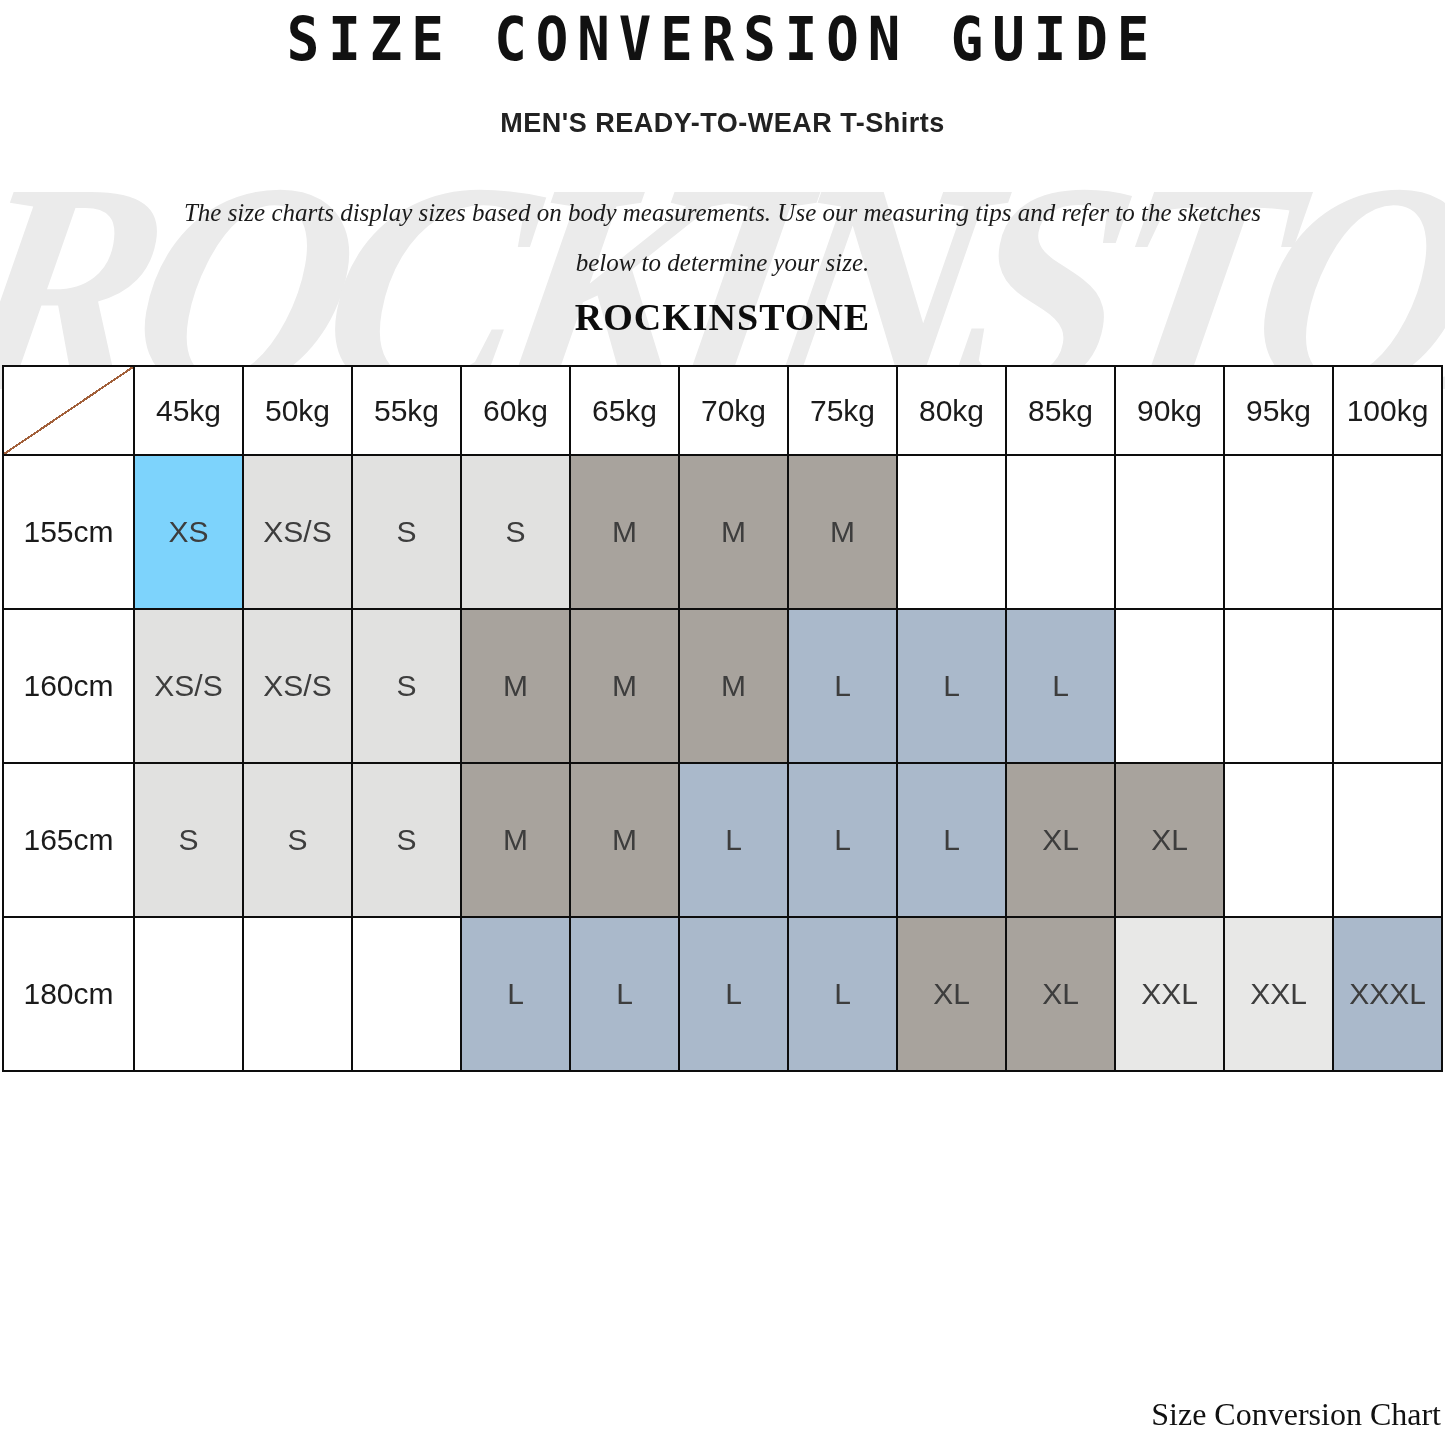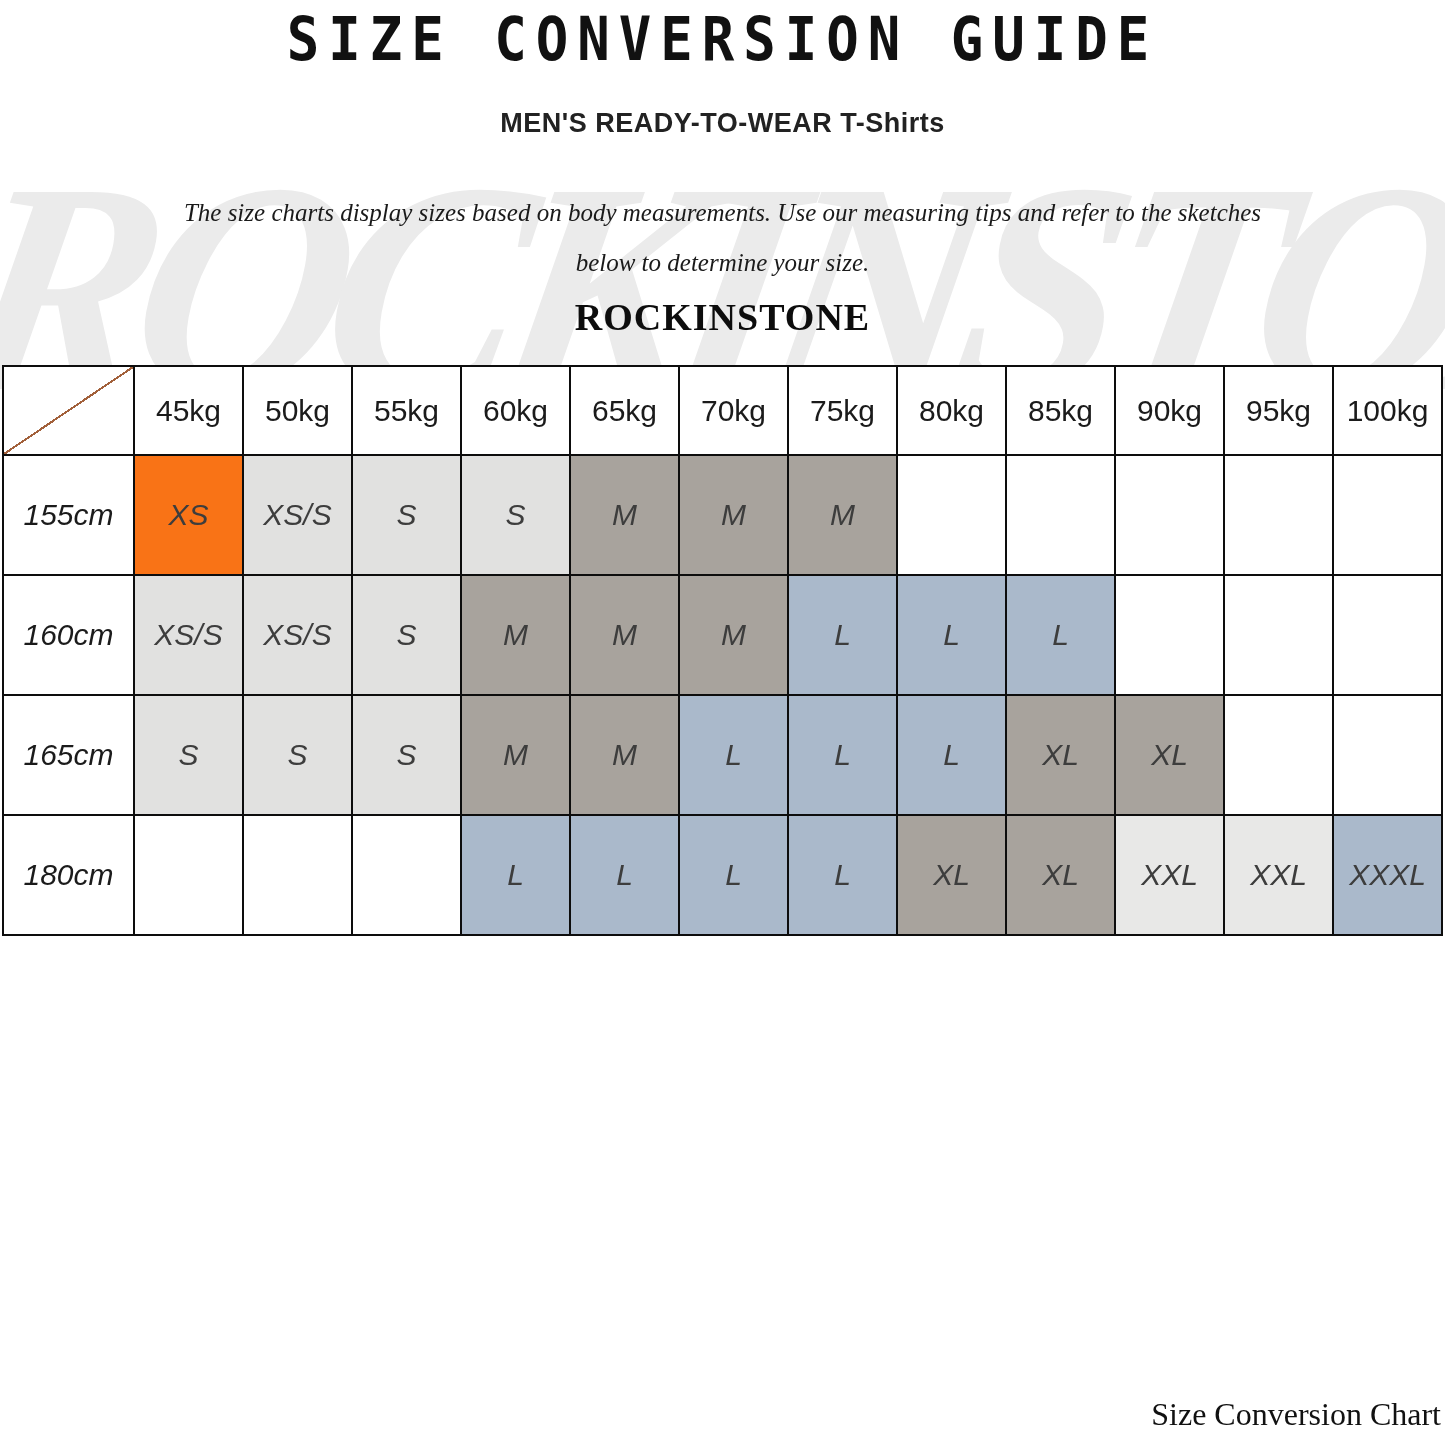--- a/index.html
+++ b/index.html
@@ -90,21 +90,21 @@
   }
   table.sizes th, table.sizes td {
     border: 2px solid #0d0d0d;
     text-align: center;
     vertical-align: middle;
     padding: 0;
     font-size: 30px;
     overflow: hidden;
   }
   table.sizes thead tr { height: 89px; }
-  table.sizes tbody tr { height: 120px; font-style: italic; }
+  table.sizes tbody tr { height: 154px; }
   th.colhead, th.rowhead {
     font-weight: normal;
     color: #1b1b1b;
     background: #ffffff;
   }
   td.sizecell {
     font-weight: normal;
     color: #3d3d3d;
     background: #ffffff;
   }
@@ -173,21 +173,21 @@
           <th class="colhead">80kg</th>
           <th class="colhead">85kg</th>
           <th class="colhead">90kg</th>
           <th class="colhead">95kg</th>
           <th class="colhead">100kg</th>
         </tr>
       </thead>
       <tbody>
         <tr>
           <th class="rowhead">155cm</th>
-          <td class="sizecell" style="background-color: #f97316;">XS</td>
+          <td class="sizecell" style="background-color: #7dd3fc;">XS</td>
           <td class="sizecell" style="background-color: rgb(225, 225, 224);">XS/S</td>
           <td class="sizecell" style="background-color: rgb(225, 225, 224);">S</td>
           <td class="sizecell" style="background-color: rgb(225, 225, 224);">S</td>
           <td class="sizecell" style="background-color: rgb(168, 163, 157);">M</td>
           <td class="sizecell" style="background-color: rgb(168, 163, 157);">M</td>
           <td class="sizecell" style="background-color: rgb(168, 163, 157);">M</td>
           <td class="sizecell" style="background-color: rgb(255, 255, 255);"></td>
           <td class="sizecell" style="background-color: rgb(255, 255, 255);"></td>
           <td class="sizecell" style="background-color: rgb(255, 255, 255);"></td>
           <td class="sizecell" style="background-color: rgb(255, 255, 255);"></td>

